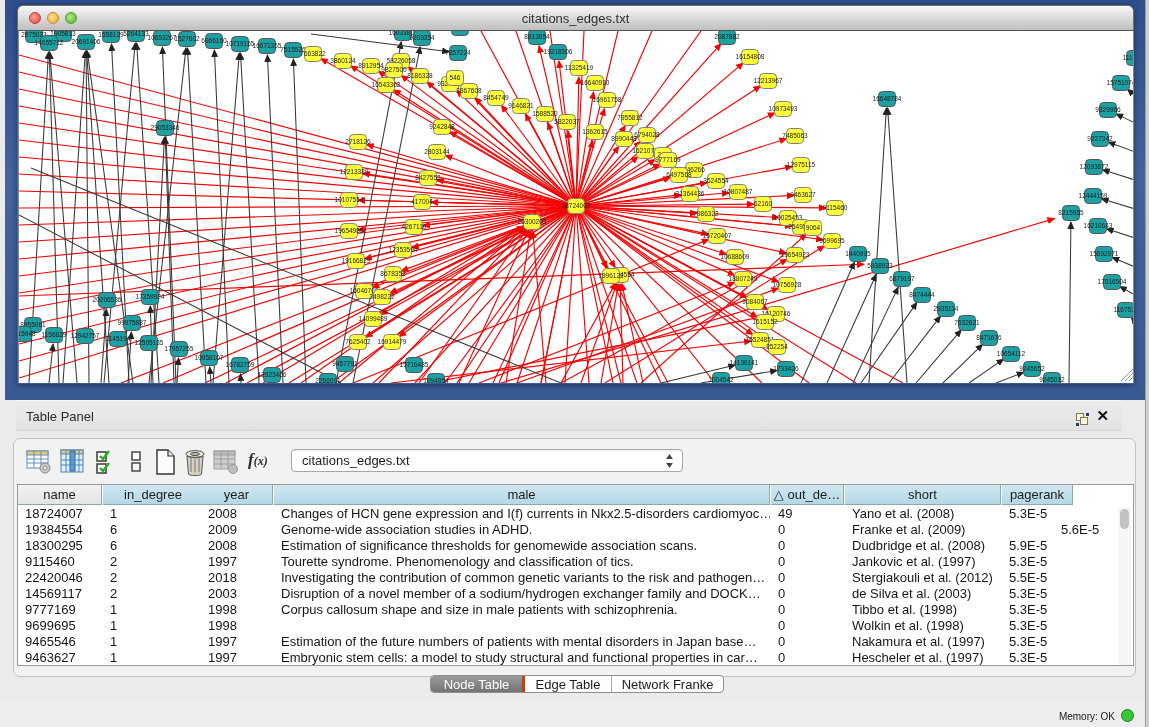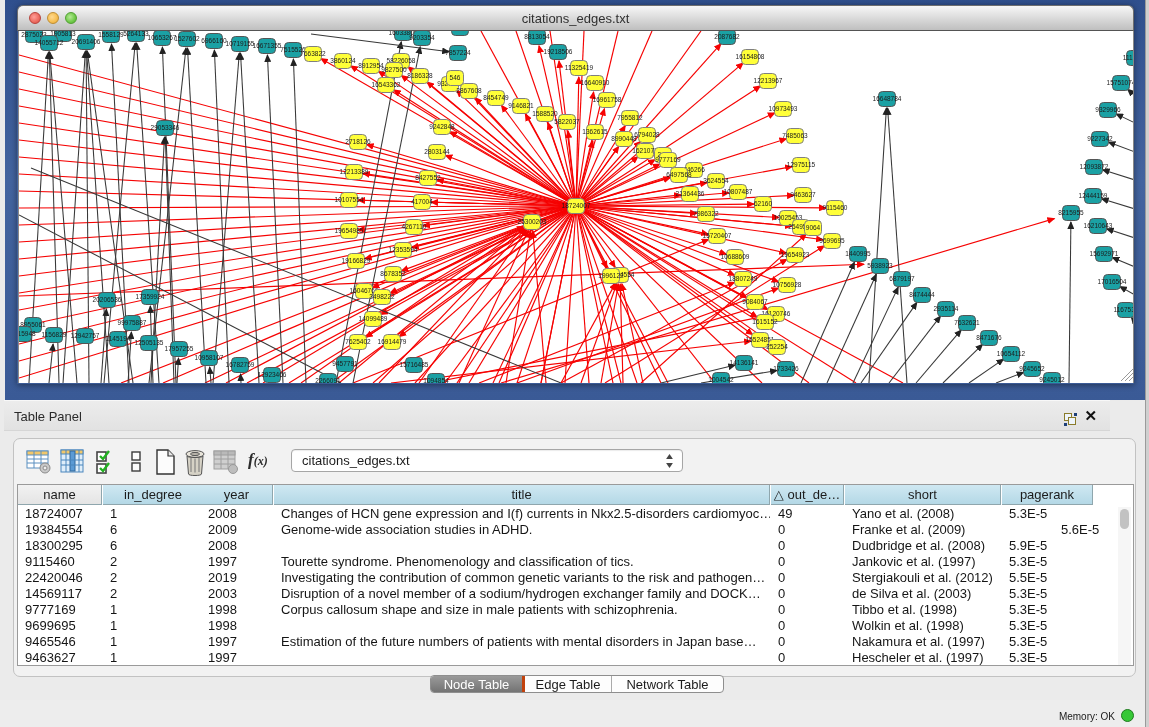--- a/index.html
+++ b/index.html
@@ -7,21 +7,21 @@
 #tbar{position:absolute;left:0;top:0;width:100%;height:26px;border-radius:6px 6px 0 0;background:linear-gradient(#f7f7f7,#d8d8d8 55%,#bfbfbf);border:1px solid #6e6e6e;border-bottom:1px solid #545454}
 #tbar .tl{position:absolute;top:6px;width:12px;height:12px;border-radius:50%}
 #ttl{position:absolute;top:5px;width:100%;text-align:center;font-size:13px;color:#303030}
 #canvas{position:absolute;left:1px;top:26px;width:1116px;height:352px;background:#fff;border-left:1px solid #888;border-right:1px solid #888;overflow:hidden}
 .er{stroke:#f60202;stroke-width:1.15}
 .eb{stroke:#383838;stroke-width:1.05}
 .nt{fill:#1ba1a4;stroke:#555;stroke-width:1}
 .ny{fill:#ffff38;stroke:#808080;stroke-width:1}
 .nl{font-size:6.5px;fill:#1c1c1c;text-anchor:middle;font-family:"Liberation Sans",sans-serif}
 #panel{position:absolute;left:0;top:400px;width:1149px;height:327px;background:#ebebeb}
-#phead{position:absolute;left:4px;top:0;width:1106px;height:31px;background:linear-gradient(#ececec,#e2e2e2);border-top:1px solid #f8f8f8;border-bottom:1px solid #d6d6d6}
+#phead{position:absolute;left:16px;top:0;width:1106px;height:31px;background:linear-gradient(#ececec,#e2e2e2);border-top:1px solid #f8f8f8;border-bottom:1px solid #d6d6d6}
 #phead .t{position:absolute;left:10px;top:8px;font-size:13px;color:#2b2b2b}
 #pclose{position:absolute;right:13px;top:6px;font-size:15px;font-weight:bold;color:#111}
 #pfloat{position:absolute;right:33px;top:12px;width:13px;height:13px}
 #container{position:absolute;left:13px;top:38px;width:1123px;height:239px;background:#f2f2f2;border:1px solid #c2c2c2;border-radius:7px}
 #tablewrap{position:absolute;left:3px;top:45px;width:1117px;height:182px;background:#fff;border:1px solid #9a9a9a}
 .hc{position:absolute;top:0;height:20px;background:linear-gradient(#cfe8f2,#b4d8e6);border-right:1px solid #8fa6ad;border-bottom:1px solid #8fa6ad;text-align:center;font-size:13px;color:#1c1c1c;padding-top:2px}
 .hc.first{background:linear-gradient(#f2f2f2,#e4e4e4)}
 .tr{position:absolute;left:0;width:1100px;height:16px}
 .bc{position:absolute;top:0;height:16px;font-size:13px;color:#151515;white-space:nowrap;overflow:hidden}
 #rows{position:absolute;left:0;top:21px;width:1110px;height:160px}
@@ -602,24 +602,24 @@
      <svg id="dd-ar" viewBox="0 0 9 14">
             <path d="M4.5 0l3.4 5H1.1z" fill="#444"></path>
             <path d="M4.5 14l3.4-5H1.1z" fill="#444"></path>
           </svg>
    </div>
   </div>
   <div id="tablewrap">
     <div class="hc first" style="left:0px;width:84px">name</div>
 <div class="hc" style="left:85px;width:101px">in_degree</div>
 <div class="hc" style="left:183px;width:72px">year</div>
-<div class="hc" style="left:256px;width:496px">title</div>
+<div class="hc" style="left:256px;width:496px">male</div>
 <div class="hc" style="left:753px;width:73px">△ out_de…</div>
 <div class="hc" style="left:827px;width:156px">short</div>
-<div class="hc" style="left:984px;width:91px">pagerank</div>
+<div class="hc" style="left:984px;width:71px">pagerank</div>
     <div id="rows">
     <div class="tr" style="top:0px">
             <div class="bc" style="left:7px;width:77px">18724007</div>
             <div class="bc" style="left:92px;width:90px">1</div>
             <div class="bc" style="left:190px;width:65px">2008</div>
             <div class="bc" style="left:263px;width:489px">Changes of HCN gene expression and I(f) currents in Nkx2.5‑disorders cardiomyoc…</div>
             <div class="bc" style="left:760px;width:66px">49</div>
             <div class="bc" style="left:834px;width:149px">Yano et al. (2008)</div>
             <div class="bc" style="left:991px;width:84px">5.3E‑5</div>
           </div>
@@ -629,37 +629,38 @@
             <div class="bc" style="left:190px;width:65px">2009</div>
             <div class="bc" style="left:263px;width:489px">Genome‑wide association studies in ADHD.</div>
             <div class="bc" style="left:760px;width:66px">0</div>
             <div class="bc" style="left:834px;width:149px">Franke et al. (2009)</div>
             <div class="bc" style="left:1043px;width:84px">5.6E‑5</div>
           </div>
 <div class="tr" style="top:32px">
             <div class="bc" style="left:7px;width:77px">18300295</div>
             <div class="bc" style="left:92px;width:90px">6</div>
             <div class="bc" style="left:190px;width:65px">2008</div>
+            <div class="bc" style="left:263px;width:489px">Estimation of significance thresholds for genomewide association scans.</div>
             <div class="bc" style="left:760px;width:66px">0</div>
             <div class="bc" style="left:834px;width:149px">Dudbridge et al. (2008)</div>
             <div class="bc" style="left:991px;width:84px">5.9E‑5</div>
           </div>
 <div class="tr" style="top:48px">
             <div class="bc" style="left:7px;width:77px">9115460</div>
             <div class="bc" style="left:92px;width:90px">2</div>
             <div class="bc" style="left:190px;width:65px">1997</div>
             <div class="bc" style="left:263px;width:489px">Tourette syndrome. Phenomenology and classification of tics.</div>
             <div class="bc" style="left:760px;width:66px">0</div>
             <div class="bc" style="left:834px;width:149px">Jankovic et al. (1997)</div>
             <div class="bc" style="left:991px;width:84px">5.3E‑5</div>
           </div>
 <div class="tr" style="top:64px">
             <div class="bc" style="left:7px;width:77px">22420046</div>
             <div class="bc" style="left:92px;width:90px">2</div>
-            <div class="bc" style="left:190px;width:65px">2019</div>
+            <div class="bc" style="left:190px;width:65px">2018</div>
             <div class="bc" style="left:263px;width:489px">Investigating the contribution of common genetic variants to the risk and pathogen…</div>
             <div class="bc" style="left:760px;width:66px">0</div>
             <div class="bc" style="left:834px;width:149px">Stergiakouli et al. (2012)</div>
             <div class="bc" style="left:991px;width:84px">5.5E‑5</div>
           </div>
 <div class="tr" style="top:80px">
             <div class="bc" style="left:7px;width:77px">14569117</div>
             <div class="bc" style="left:92px;width:90px">2</div>
             <div class="bc" style="left:190px;width:65px">2003</div>
             <div class="bc" style="left:263px;width:489px">Disruption of a novel member of a sodium/hydrogen exchanger family and DOCK…</div>
@@ -690,33 +691,34 @@
             <div class="bc" style="left:190px;width:65px">1997</div>
             <div class="bc" style="left:263px;width:489px">Estimation of the future numbers of patients with mental disorders in Japan base…</div>
             <div class="bc" style="left:760px;width:66px">0</div>
             <div class="bc" style="left:834px;width:149px">Nakamura et al. (1997)</div>
             <div class="bc" style="left:991px;width:84px">5.3E‑5</div>
           </div>
 <div class="tr" style="top:144px">
             <div class="bc" style="left:7px;width:77px">9463627</div>
             <div class="bc" style="left:92px;width:90px">1</div>
             <div class="bc" style="left:190px;width:65px">1997</div>
+            <div class="bc" style="left:263px;width:489px">Embryonic stem cells: a model to study structural and functional properties in car…</div>
             <div class="bc" style="left:760px;width:66px">0</div>
             <div class="bc" style="left:834px;width:149px">Hescheler et al. (1997)</div>
             <div class="bc" style="left:991px;width:84px">5.3E‑5</div>
           </div>
     </div>
     <div id="vscroll">
           <div id="vthumb"></div>
         </div>
   </div>
  </div>
  <div id="tabs">
    <div class="tab sel" style="width:91px">Node Table</div>
    <div class="tab" style="width:89px;border-left:3px solid #c2410c">Edge Table</div>
-   <div class="tab" style="width:112px;border-left:1px solid #aaa">Network Table</div>
+   <div class="tab" style="width:112px;border-left:1px solid #aaa">Network Franke</div>
  </div>
  <div id="footer">
    <div id="mem">Memory: OK</div>
    <div id="memdot"></div>
  </div>
 </div>
 <div id="rightstrip"></div>
 
 </body></html>

